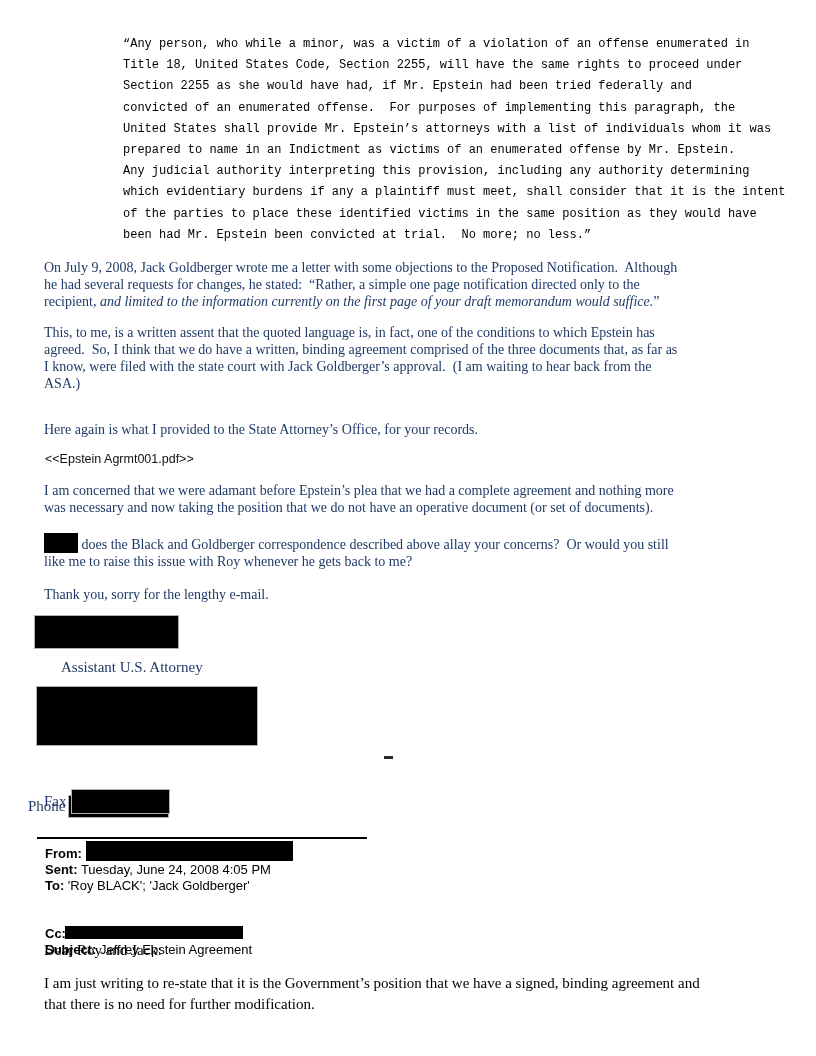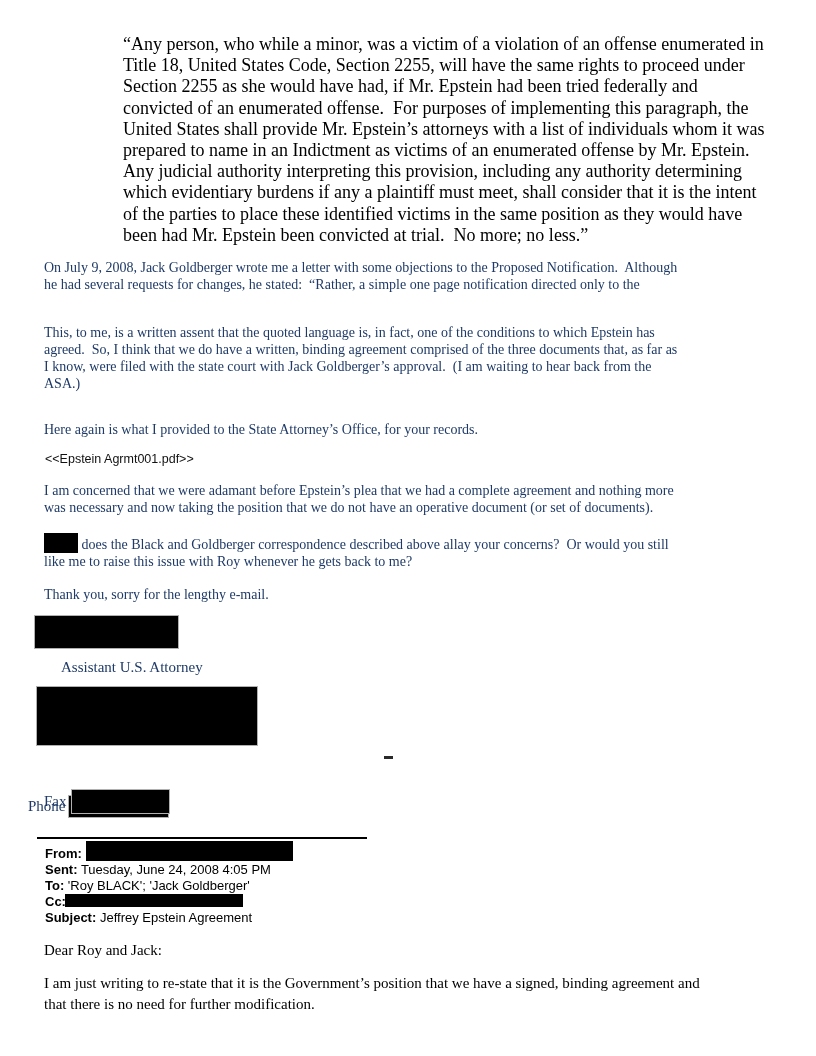--- a/index.html
+++ b/index.html
@@ -17,23 +17,24 @@
     font-family: "Liberation Serif", serif;
     color: #000000;
   }
   .abs { position: absolute; }
   .line { white-space: pre; }
 
   
   .quote-block {
     left: 123px;
     top: 34px;
-    font-size: 18px;
+    font-size: 12px;
     line-height: 21.2px;
     color: #000000;
+    font-family: Liberation Mono, monospace;
   }
 
   
   .blue {
     color: #1f3a67;
     font-size: 14px;
     line-height: 17px;
   }
   .italic { font-style: italic; }
 
@@ -112,20 +113,21 @@
     <div class="line">prepared to name in an Indictment as victims of an enumerated offense by Mr. Epstein.</div>
     <div class="line">Any judicial authority interpreting this provision, including any authority determining</div>
     <div class="line">which evidentiary burdens if any a plaintiff must meet, shall consider that it is the intent</div>
     <div class="line">of the parties to place these identified victims in the same position as they would have</div>
     <div class="line">been had Mr. Epstein been convicted at trial.  No more; no less.”</div>
   </div>
 
   <div class="abs blue" style="left:44px; top:259px;">
     <div class="line">On July 9, 2008, Jack Goldberger wrote me a letter with some objections to the Proposed Notification.  Although</div>
     <div class="line">he had several requests for changes, he stated:  “Rather, a simple one page notification directed only to the</div>
+    <div class="line"><span>recipient, </span><span class="italic">and limited to the information currently on the first page of your draft memorandum would suffice.</span><span>”</span></div>
   </div>
 
   <div class="abs blue" style="left:44px; top:324px;">
     <div class="line">This, to me, is a written assent that the quoted language is, in fact, one of the conditions to which Epstein has</div>
     <div class="line">agreed.  So, I think that we do have a written, binding agreement comprised of the three documents that, as far as</div>
     <div class="line">I know, were filed with the state court with Jack Goldberger’s approval.  (I am waiting to hear back from the</div>
     <div class="line">ASA.)</div>
   </div>
 
   <div class="abs blue" style="left:44px; top:421px;">
@@ -169,21 +171,21 @@
     <span class="line">Fax</span>
     <span class="bar" style="width:99px; height:25px; margin-left:4px;"></span>
   </div>
 
   <div class="abs divider" style="left:37px; top:837px; width:330px;"></div>
 
   <div class="abs mail-header" style="left:45px; top:846px; position:absolute;">
     <div class="line" style="position:relative;"><b>From:</b><span class="redaction" style="position:absolute; left:41px; top:-5px; width:207px; height:20px;"></span></div>
     <div class="line"><b>Sent:</b><span> Tuesday, June 24, 2008 4:05 PM</span></div>
     <div class="line"><b>To:</b><span> 'Roy BLACK'; 'Jack Goldberger'</span></div>
-    <div class="line" style="position:relative;"><b>Cc:</b><span class="redaction" style="position:absolute; left:20px; top:0px; width:178px; height:13px;"></span></div>
+    <div class="line" style="position:relative;margin-top:32px;"><b>Cc:</b><span class="redaction" style="position:absolute; left:20px; top:0px; width:178px; height:13px;"></span></div>
     <div class="line"><b>Subject:</b><span> Jeffrey Epstein Agreement</span></div>
   </div>
 
   <div class="abs closing" style="left:44px; top:940px;">
     <span class="line">Dear Roy and Jack:</span>
   </div>
 
   <div class="abs closing" style="left:44px; top:973px;">
     <div class="line">I am just writing to re-state that it is the Government’s position that we have a signed, binding agreement and</div>
     <div class="line">that there is no need for further modification.</div>

